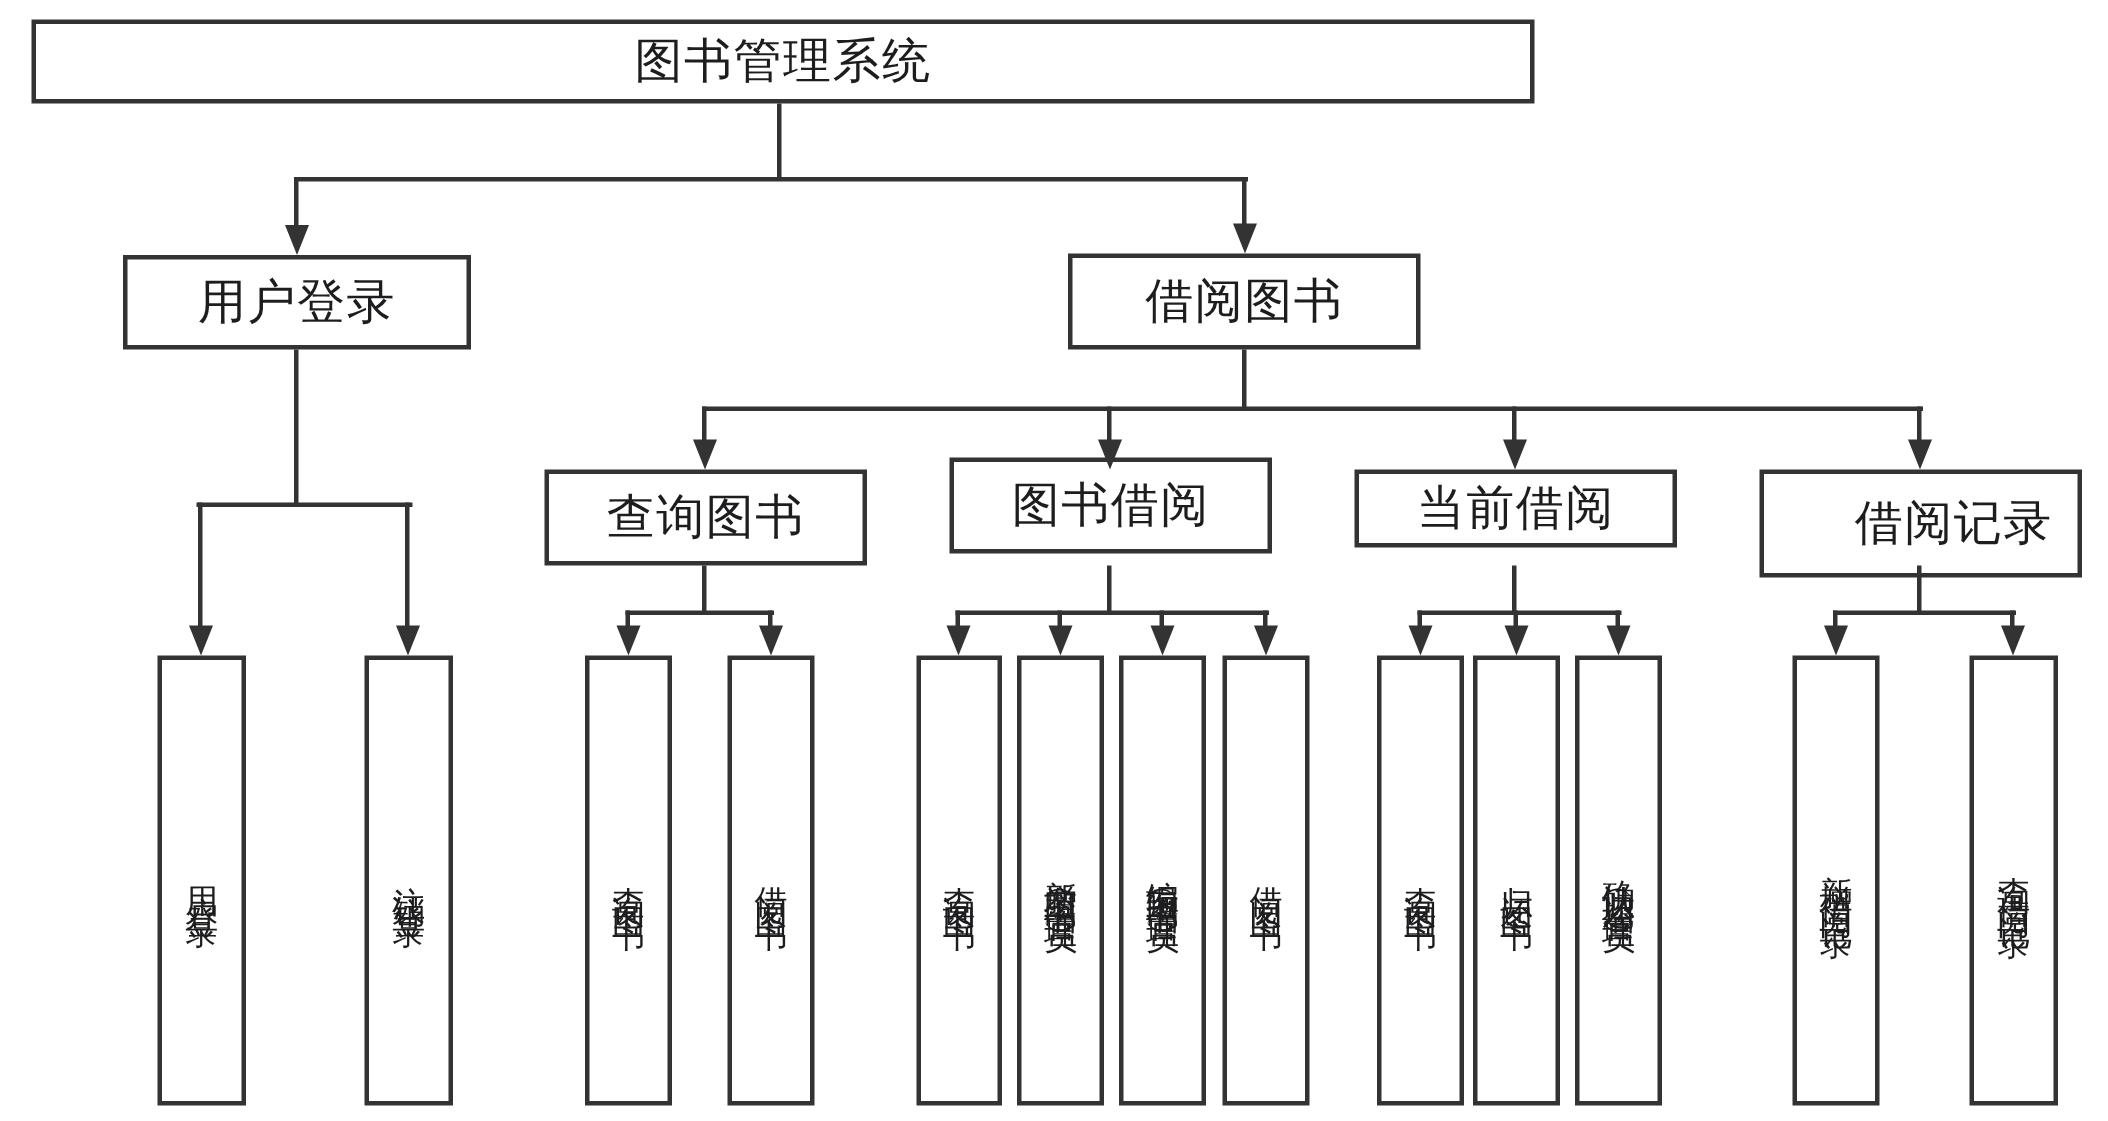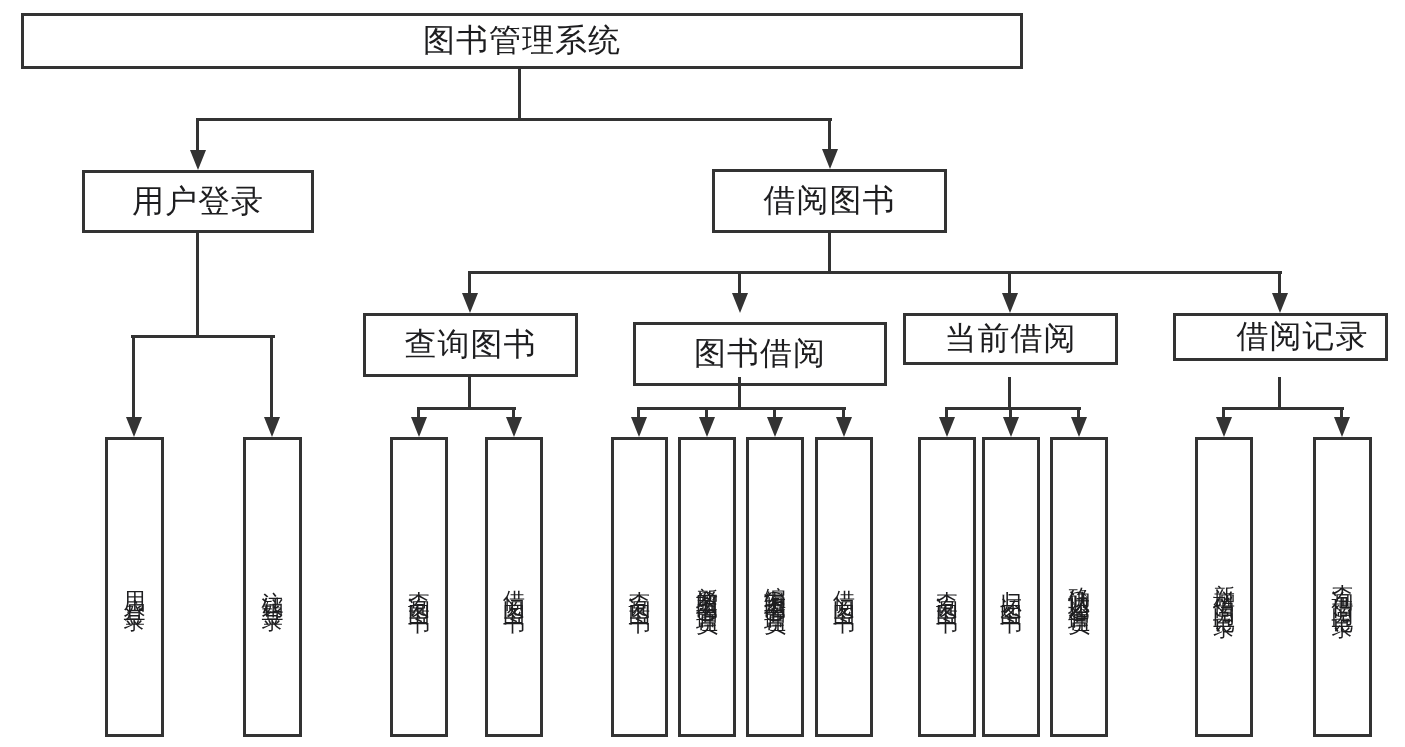--- a/index.html
+++ b/index.html
@@ -80,29 +80,29 @@
   </div>
 
   <div class="box" style="left:712px; top:169px; width:235px; height:64px;">
     <span class="hlabel">借阅图书</span>
   </div>
 
   <div class="box" style="left:363px; top:313px; width:215px; height:64px;">
     <span class="hlabel">查询图书</span>
   </div>
 
-  <div class="box" style="left:633px; top:322px; width:254px; height:64px;">
+  <div class="box" style="left:633px; top:305px; width:215px; height:64px;">
     <span class="hlabel">图书借阅</span>
   </div>
 
   <div class="box" style="left:903px; top:313px; width:215px; height:52px;">
     <span class="hlabel">当前借阅</span>
   </div>
 
-  <div class="box" style="left:1173px; top:313px; width:215px; height:48px;padding-left:44px;">
+  <div class="box" style="left:1173px; top:313px; width:215px; height:72px;padding-left:44px;">
     <span class="hlabel">借阅记录</span>
   </div>
 
   <div class="box" style="left:105px; top:437px; width:59px; height:300px;">
     <span class="vtext">用户登录</span>
   </div>
 
   <div class="box" style="left:243px; top:437px; width:59px; height:300px;">
     <span class="vtext">注销登录</span>
   </div>

